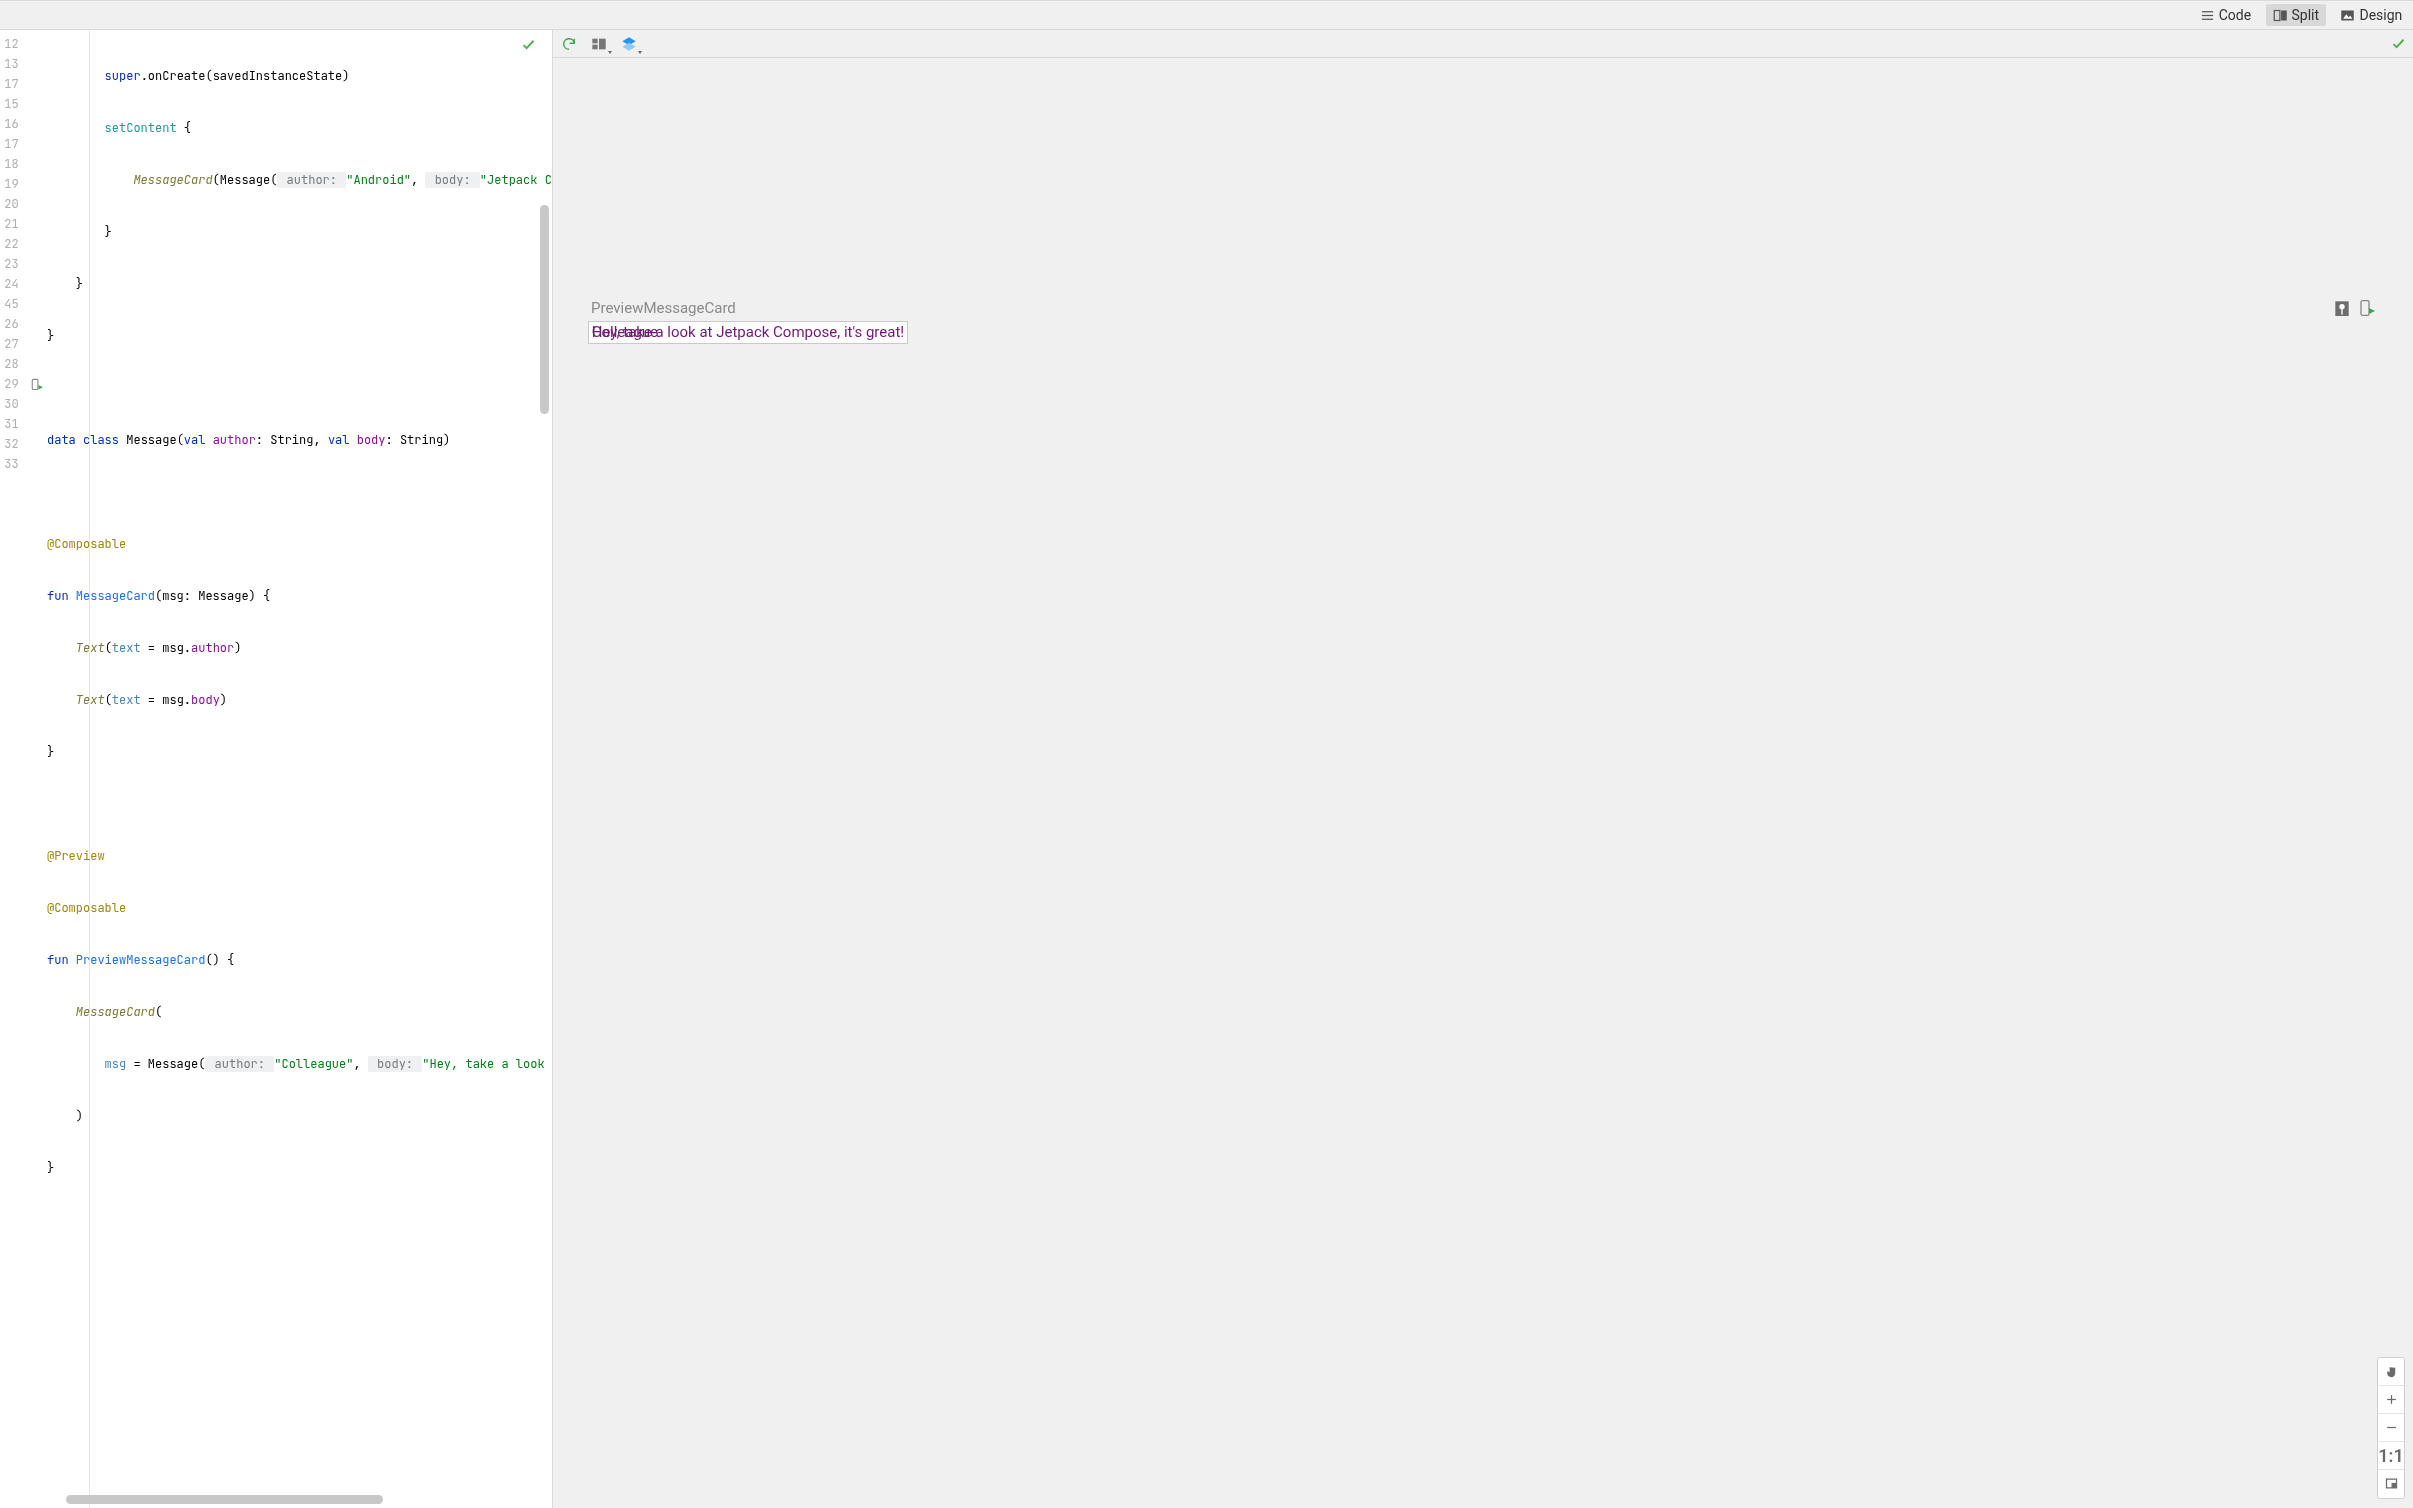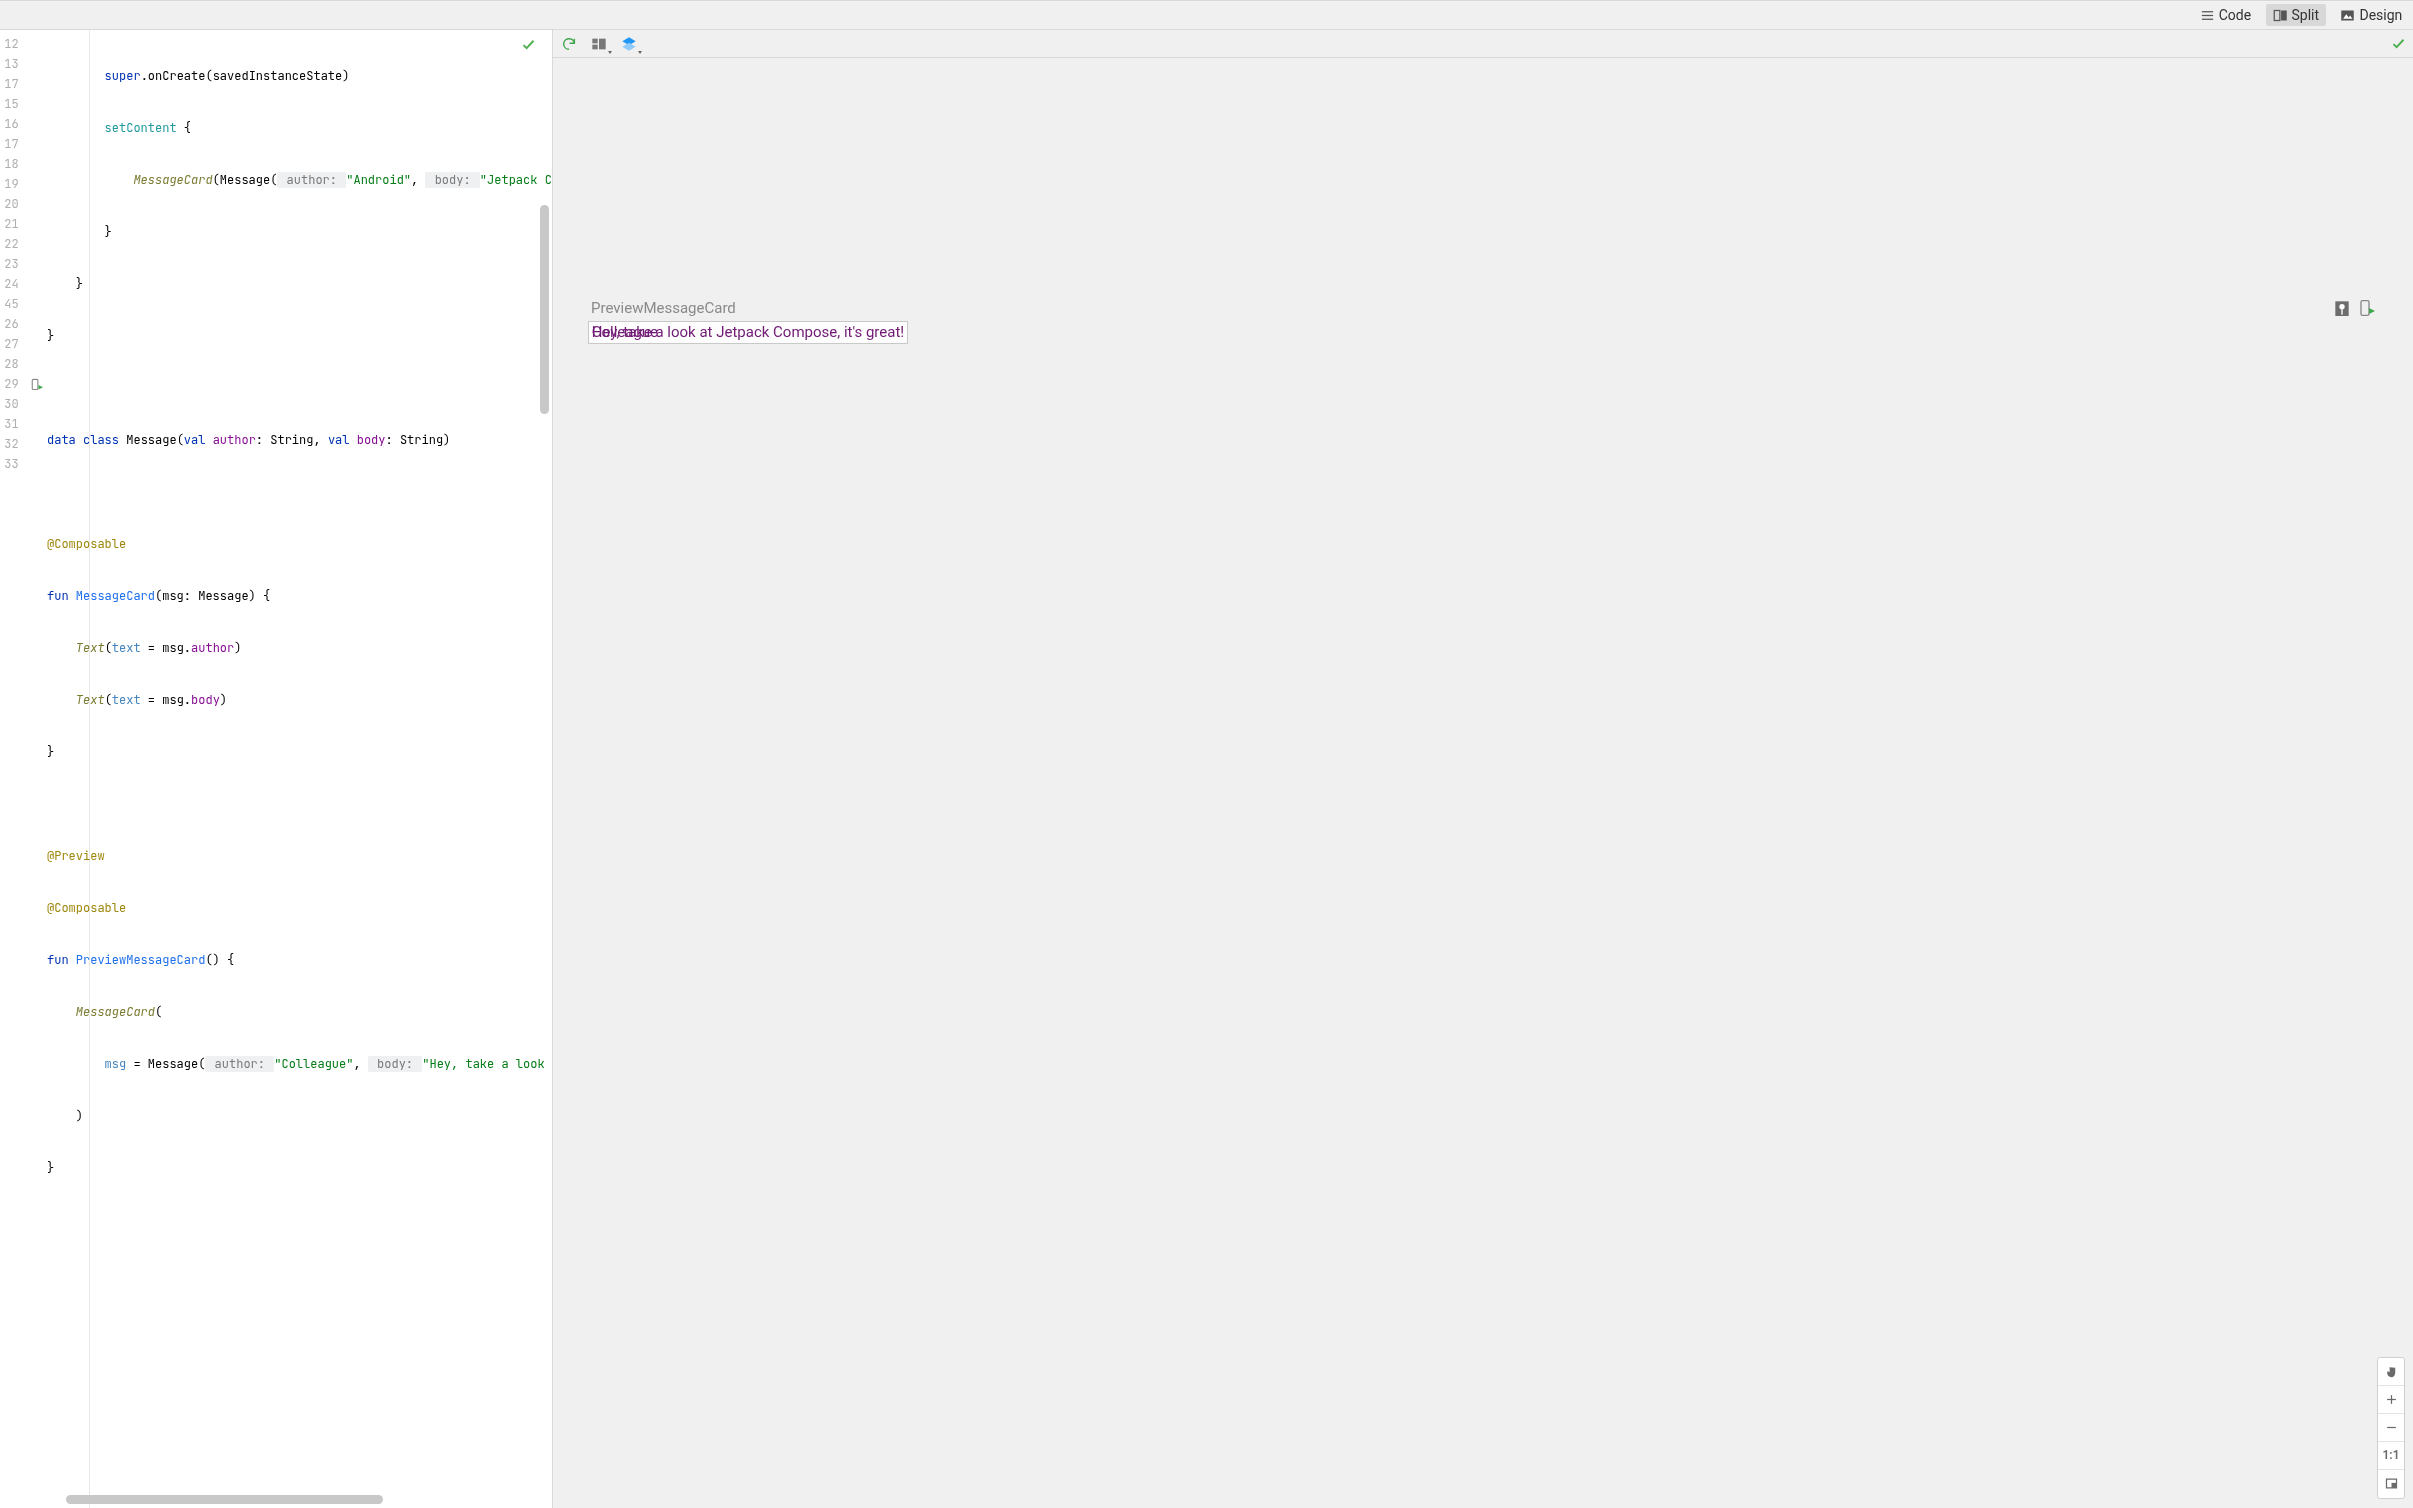--- a/index.html
+++ b/index.html
@@ -190,21 +190,21 @@
     border: 0.7px solid #cfcfcf;
     border-radius: 2.7px;
     display: flex; flex-direction: column;
   }
   .zoom-controls .zc {
     height: 28px;
     display: flex; align-items: center; justify-content: center;
     border-bottom: 0.7px solid #e4e4e4;
     cursor: pointer;
     color: #6a6a6a;
-    font-size: 12px;
+    font-size: 18px;
   }
   .zoom-controls .zc:last-child { border-bottom: none; }
   .zoom-controls svg { width: 15px; height: 15px; }
 </style>
 </head>
 <body>
 
 <div class="top-toolbar">
   <div class="view-tab">
     <svg viewBox="0 0 24 24" fill="none" stroke="#555" stroke-width="2">

